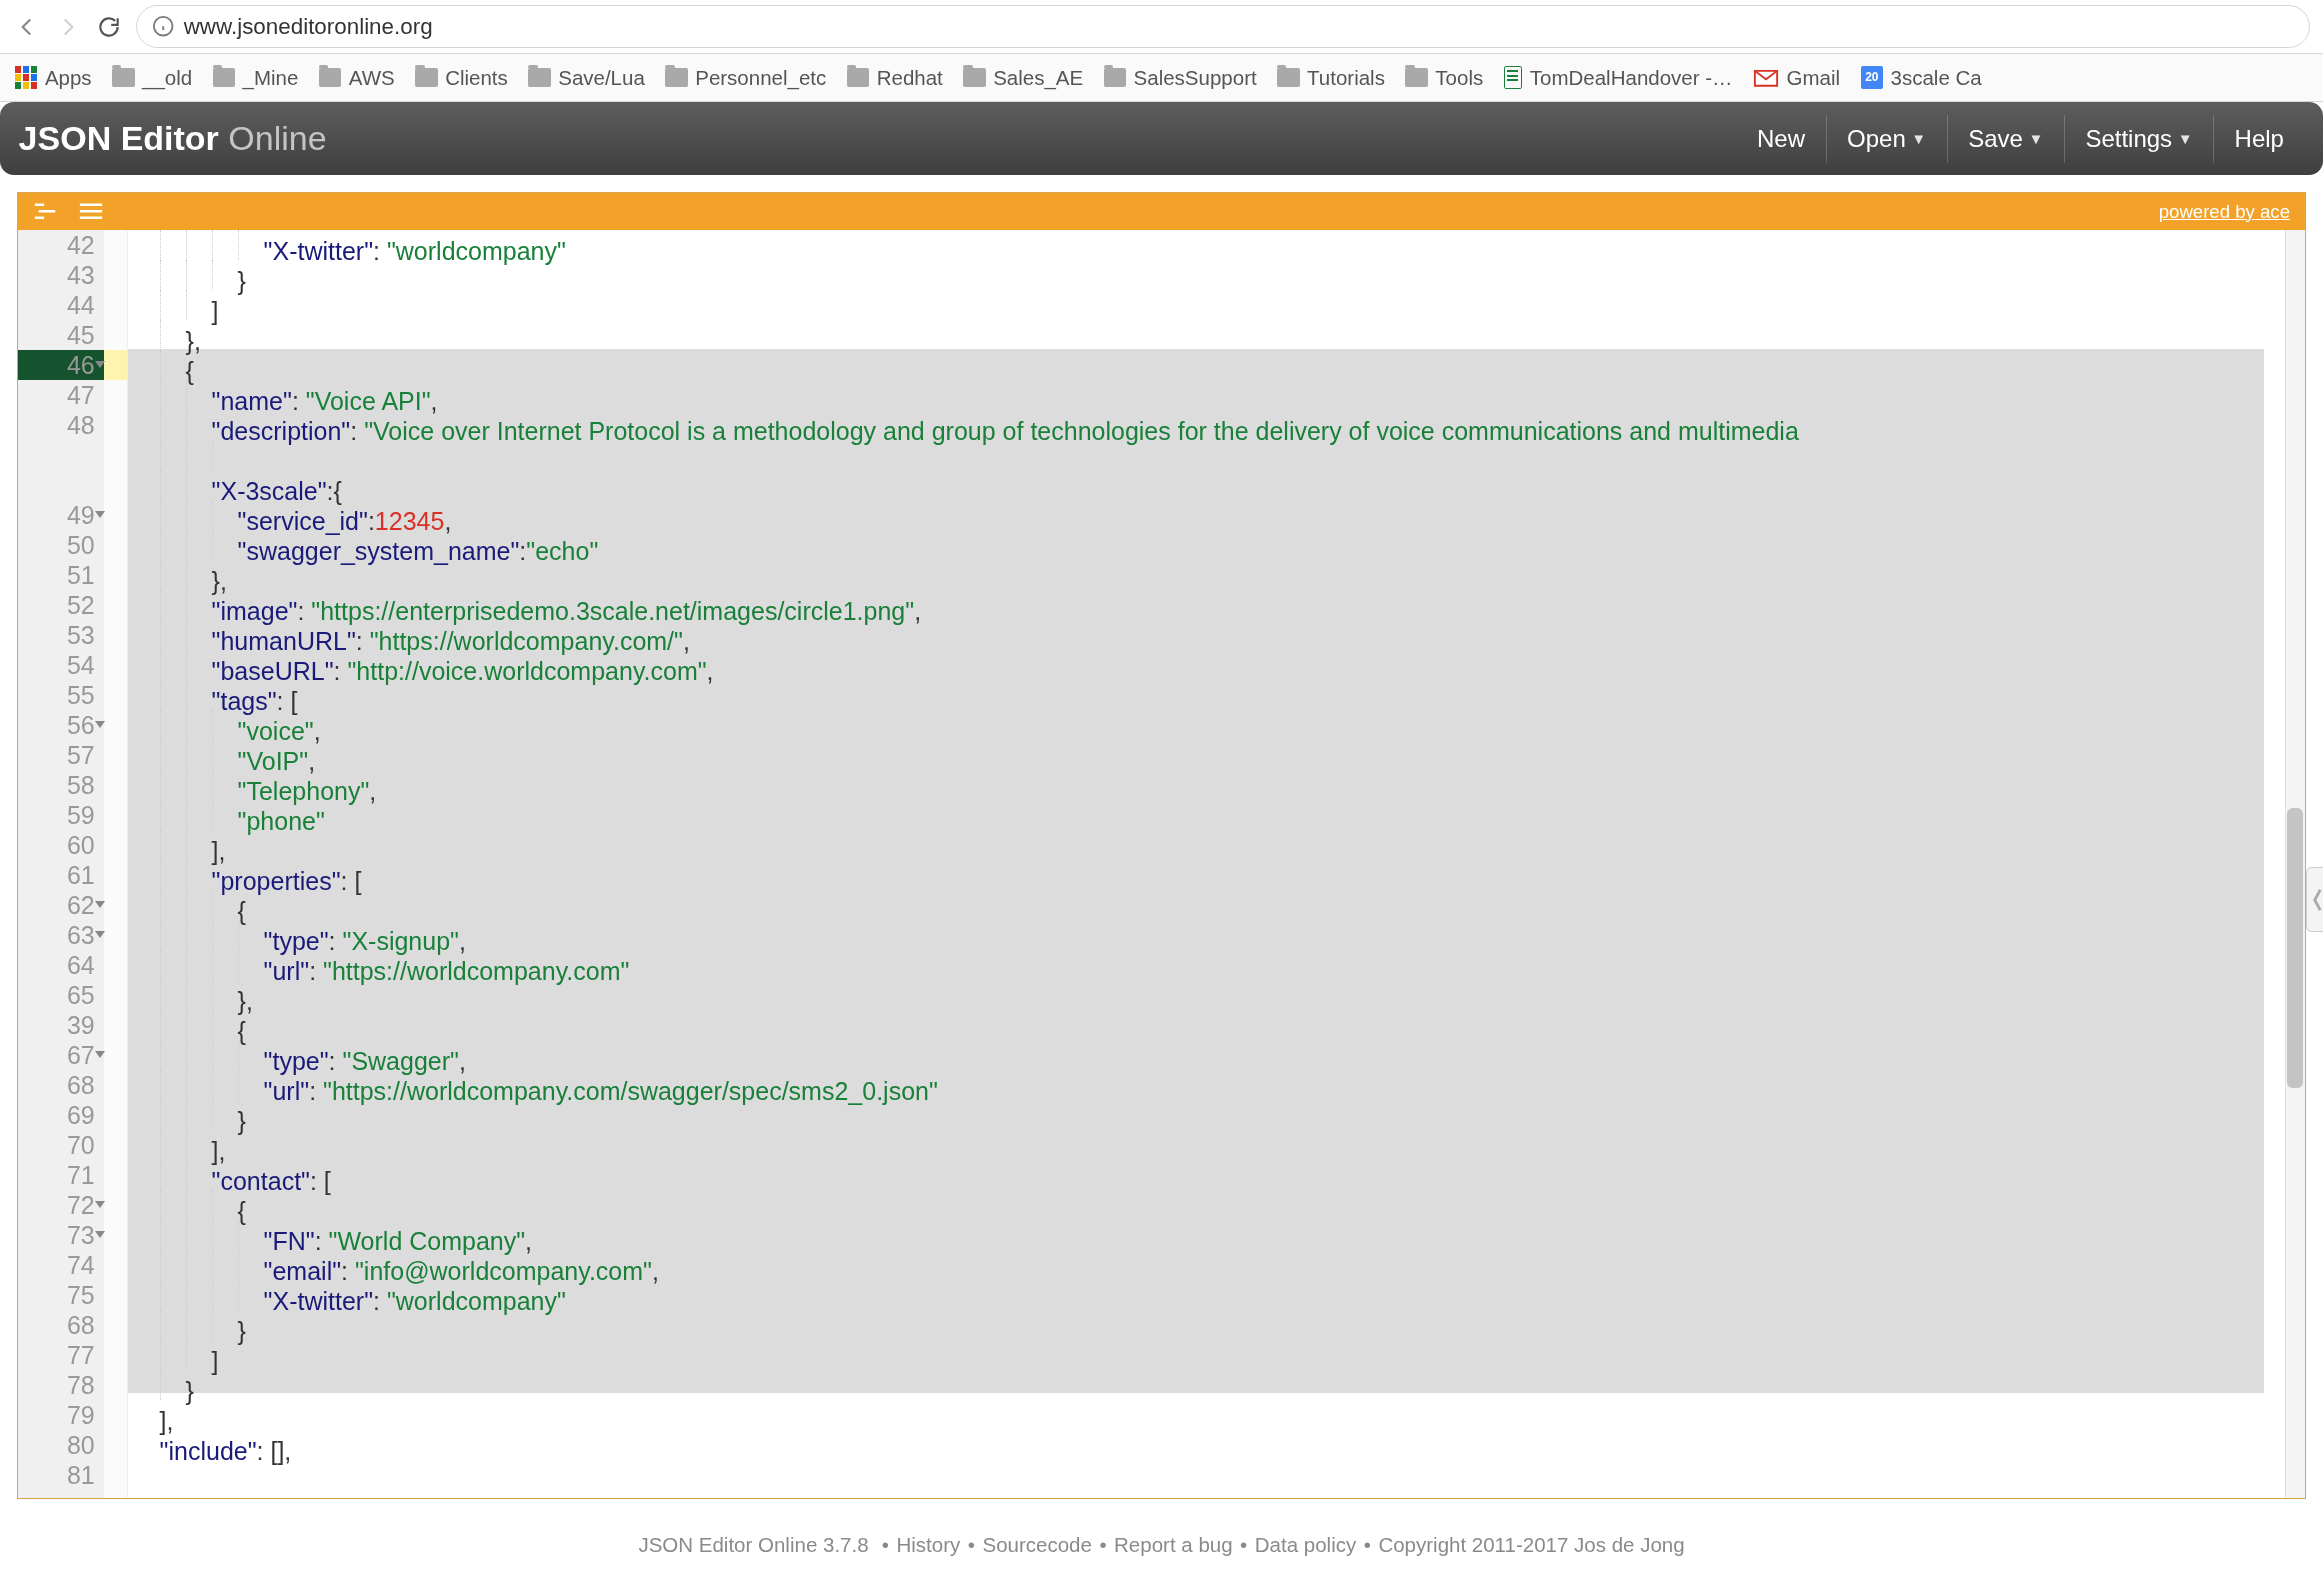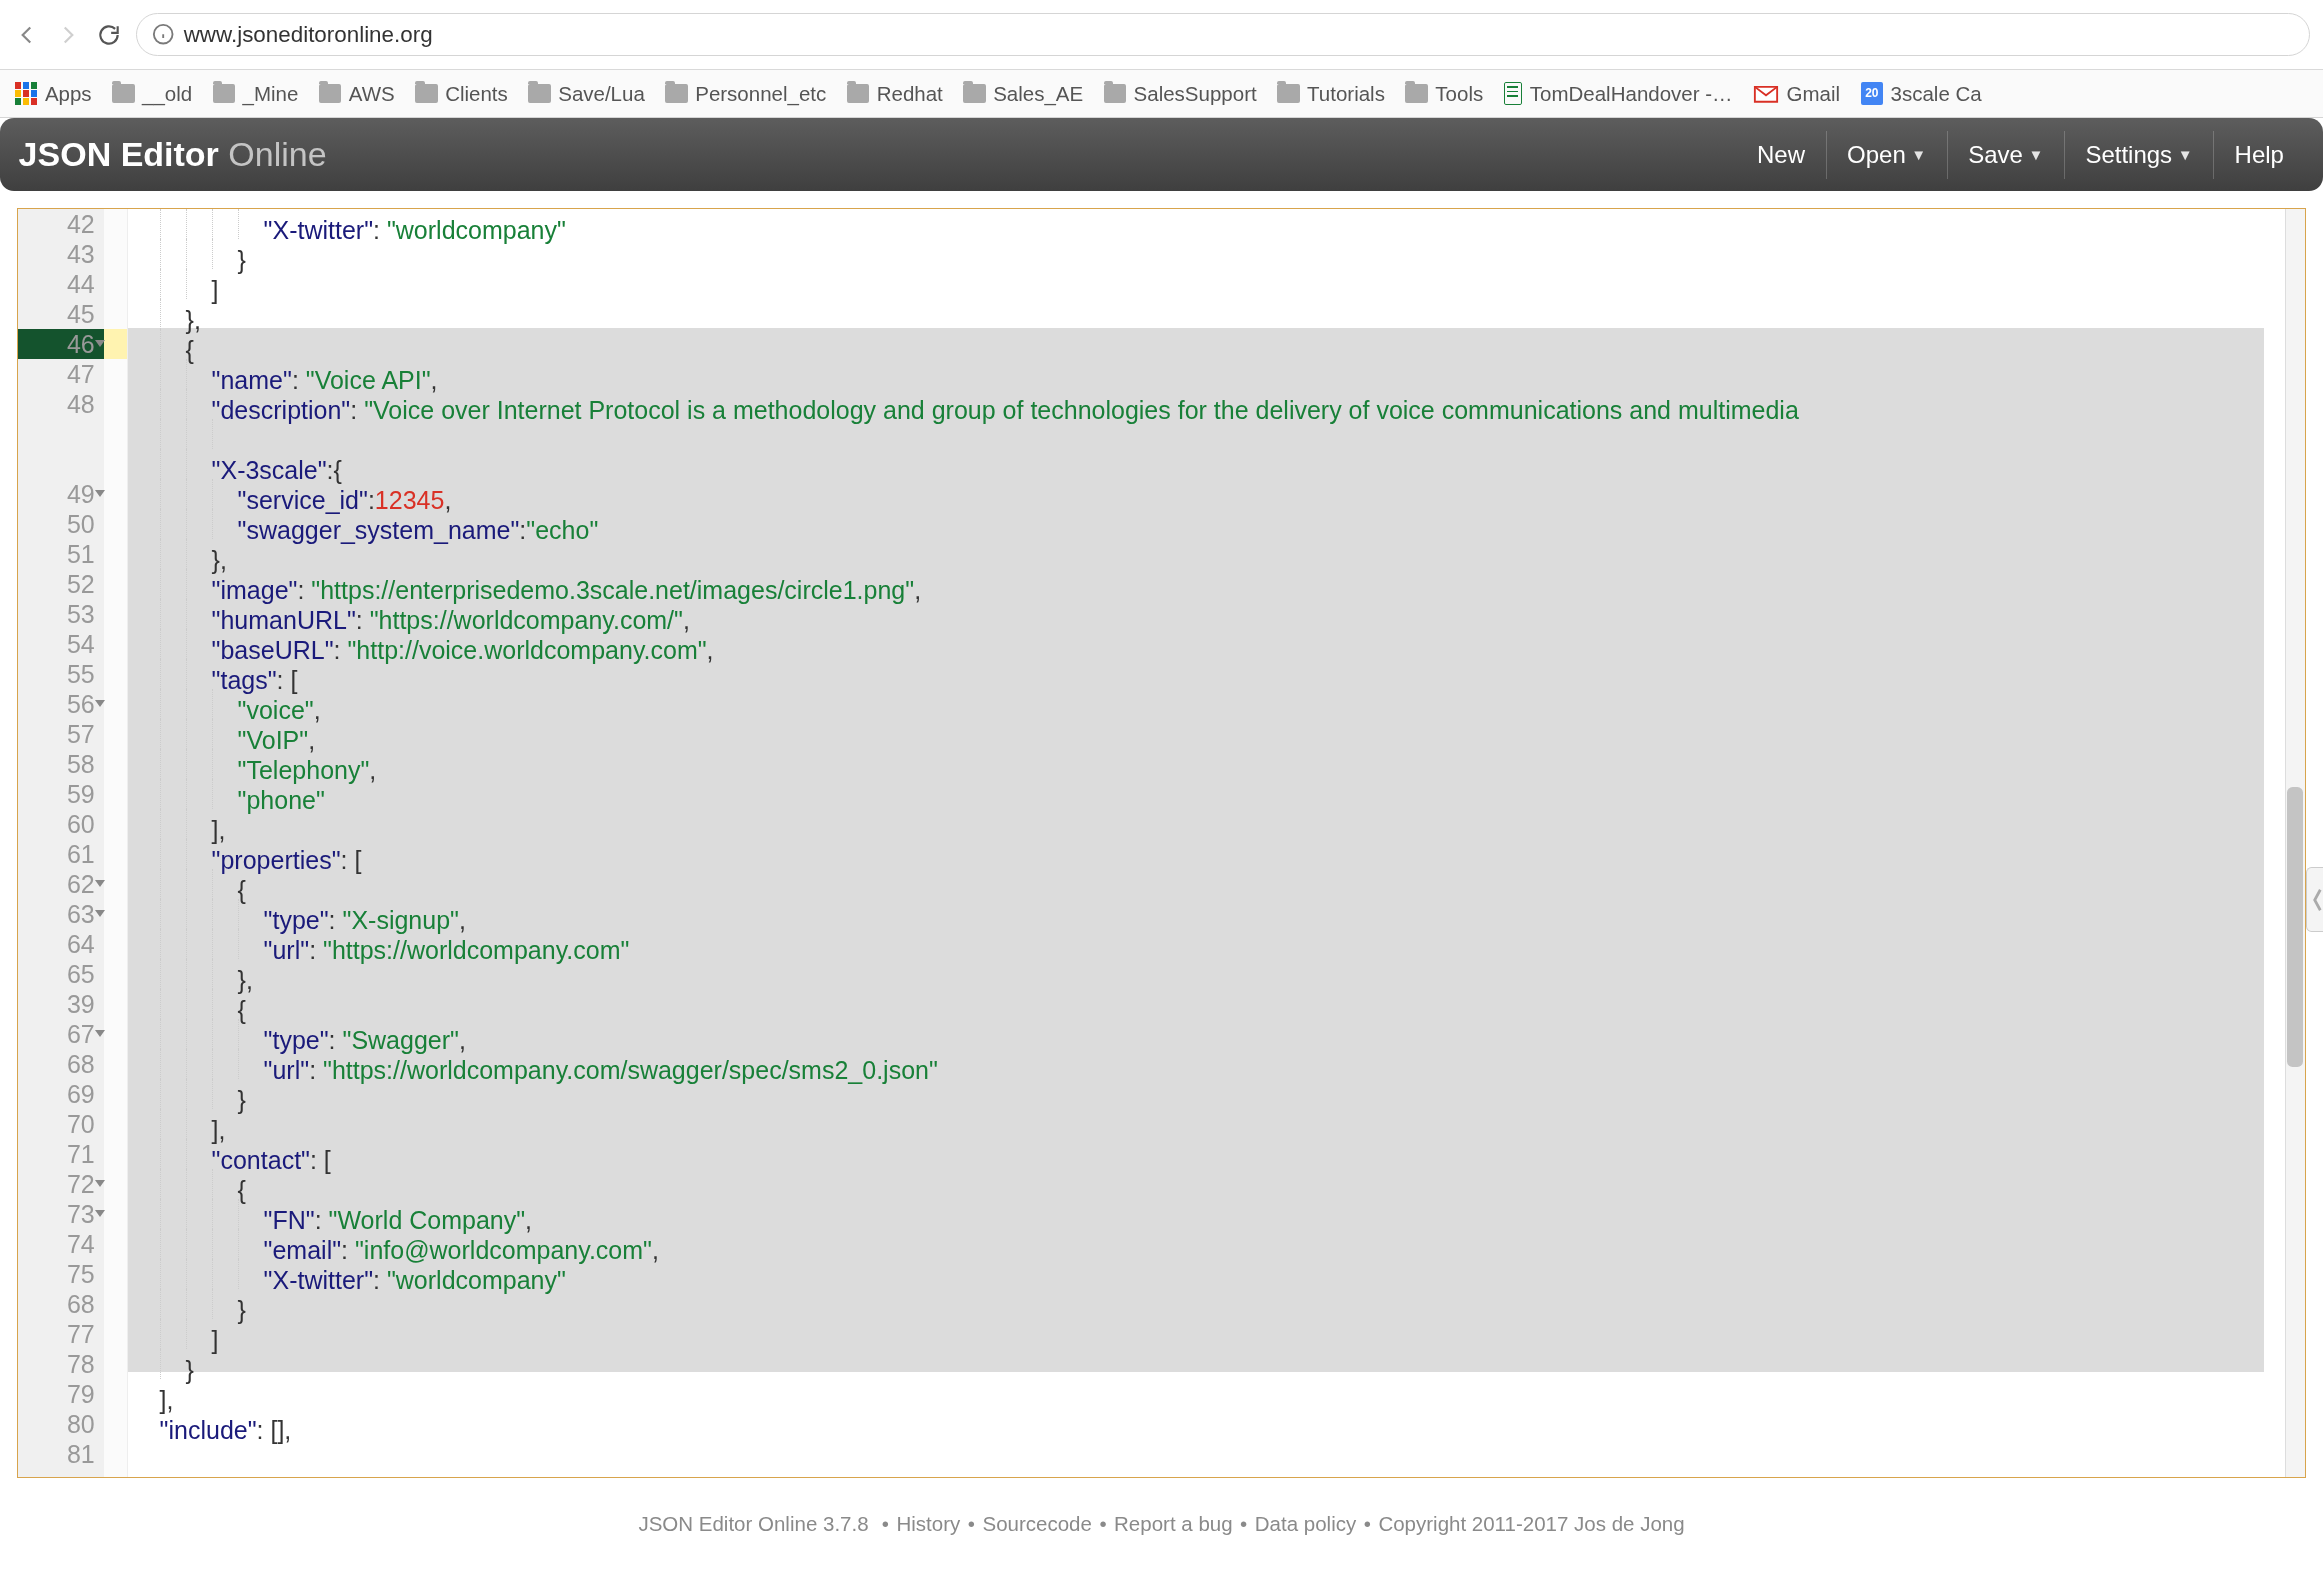--- a/index.html
+++ b/index.html
@@ -1,19 +1,19 @@
 <!DOCTYPE html>
 <html style="font-size:15px"><head>
 <meta charset="utf-8">
 <style>
   * { margin: 0; padding: 0; box-sizing: border-box; font-family: -apple-system, BlinkMacSystemFont, "Segoe UI", Helvetica, Arial, sans-serif; }
   body { background: #fff; overflow: hidden; }
 
   
-  .browser-nav { display: flex; align-items: center; height: 70px; padding: 0 13px; border-bottom: 0.9px solid #d9d9d9; gap: 13px; }
+  .browser-nav { display: flex; align-items: center; height: 54px; padding: 0 13px; border-bottom: 0.9px solid #d9d9d9; gap: 13px; }
   .nav-btn { color:#888; display:flex; align-items:center; justify-content:center; width:28px; height:28px; cursor:pointer; }
   .nav-btn.active { color:#555; }
   .nav-btn svg { width:26px; height:26px; stroke:currentColor; fill:none; stroke-width:2; }
   .addr-bar { flex:1; display:flex; align-items:center; height:43px; border:0.9px solid #d5d5d5; border-radius:37px; padding:0 15px; gap:9.3px; color:#555; font-size:22.4px; }
   .addr-bar .info-icon { color:#7a7a7a; display:flex; }
   .addr-bar .info-icon svg { width:22.4px; height:22.4px; stroke:currentColor; fill:none; stroke-width:2; }
   .addr-text { color:#333; }
 
   
   .bookmarks { display:flex; align-items:center; height:48px; padding:0 15px; gap:20.5px; border-bottom:0.9px solid #d5d5d5; background:#fafafa; font-size:20.5px; color:#555; }
@@ -207,20 +207,35 @@
         <span>Settings</span>
         <span class="dd-arrow">▼</span>
       </div>
     <div class="menu-item">
         <span>Help</span>
       </div>
   </div>
 </div>
 
 <div class="editor-wrap">
+  <div class="editor-toolbar">
+    <div class="tb-btns">
+      <div class="tb-btn" title="Format">
+        <svg viewBox="0 0 28 22">
+            <path d="M2 4h10M6 11h18M2 18h10"></path>
+          </svg>
+      </div>
+      <div class="tb-btn" title="Compact">
+        <svg viewBox="0 0 28 22">
+            <path d="M2 4h24M2 11h24M2 18h24"></path>
+          </svg>
+      </div>
+    </div>
+    <span class="powered">powered by ace</span>
+  </div>
   <div class="code-area">
     <div class="gutter" id="gutter">
         <div class="gutter-row">42</div>
         <div class="gutter-row">43</div>
         <div class="gutter-row">44</div>
         <div class="gutter-row">45</div>
         <div class="gutter-row fold active-line-gutter">46</div>
         <div class="gutter-row">47</div>
         <div class="gutter-row">48</div>
         <div class="gutter-row"></div>

